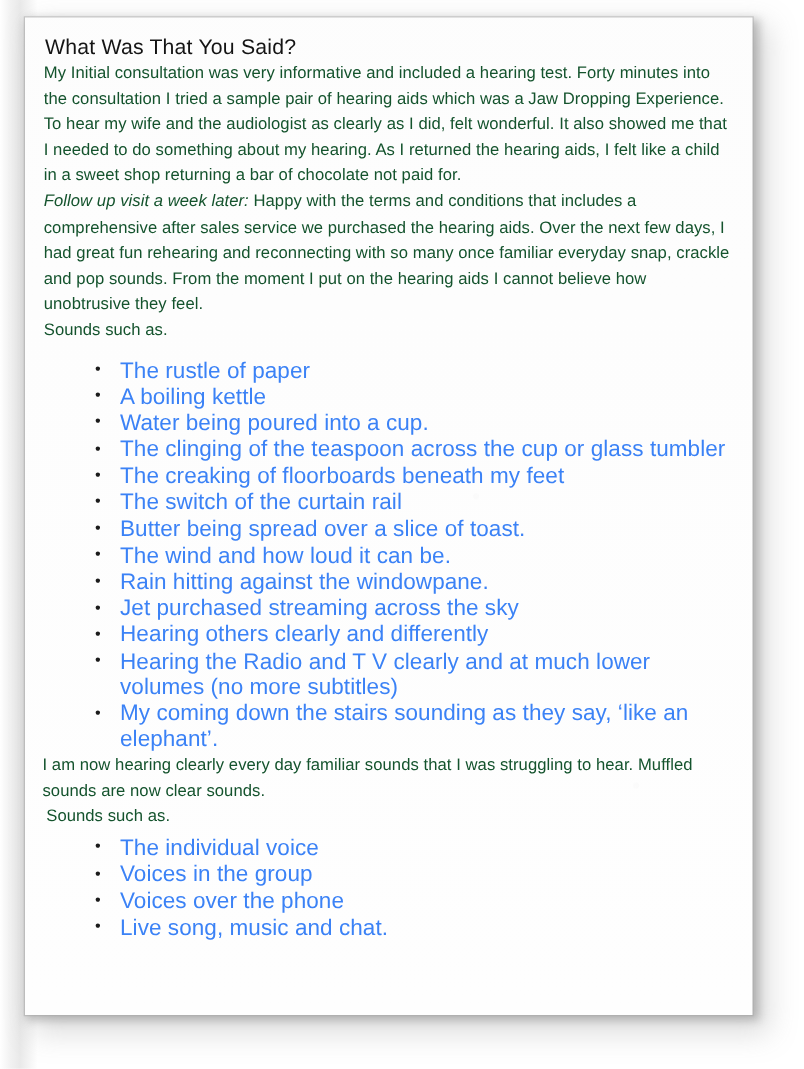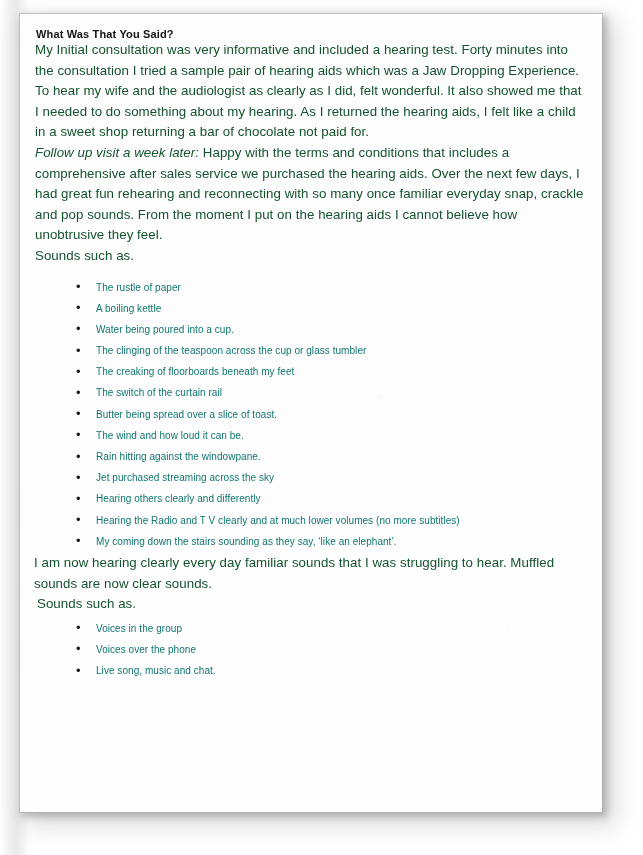--- a/index.html
+++ b/index.html
@@ -57,22 +57,22 @@
 
   .content {
     position: relative;
     z-index: 2;
     padding: 14px 18px 0 14px;
     color: #1b1b1b;
   }
 
   h1.doc-title,
   h2.doc-date {
-    font-size: 11px;
-    font-weight: bold;
+    font-size: 17px;
+    font-weight: normal;
     margin: 0;
     letter-spacing: 0.15px;
     color: #141414;
   }
   h1.doc-title { padding-left: 2px; }
   h2.doc-date {
     padding-left: 2px;
     margin-top: 24px;
   }
 
@@ -95,25 +95,25 @@
   ul.bullets {
     list-style: none;
     margin: 0;
     padding: 0;
   }
   ul.bullets.first-list { margin-top: 11px; }
   ul.bullets.second-list { margin-top: 4px; }
 
   ul.bullets li {
     position: relative;
-    font-size: 10px;
+    font-size: 18px;
     line-height: 20.6px;
     padding-left: 62px;
     margin-bottom: 0.6px;
-    color: #0f766e;
+    color: #3b82f6;
     letter-spacing: 0.05px;
   }
   ul.bullets li::before {
     content: "\2022";
     position: absolute;
     left: 42px;
     top: -0.5px;
     font-size: 13px;
     line-height: 20.6px;
     color: #1b1b1b;
@@ -153,19 +153,20 @@
       <li>Hearing others clearly and differently</li>
       <li>Hearing the Radio and T V clearly and at much lower volumes (no more subtitles)</li>
       <li>My coming down the stairs sounding as they say, ‘like an elephant’.</li>
     </ul>
 
     <p class="para para-closing">I am now hearing clearly every day familiar sounds that I was struggling to hear. Muffled sounds are now clear sounds.</p>
 
     <p class="para para-sounds-2">Sounds such as.</p>
 
     <ul class="bullets second-list">
+      <li>The individual voice</li>
       <li>Voices in the group</li>
       <li>Voices over the phone</li>
       <li>Live song, music and chat.</li>
     </ul>
 
   </div>
 </div>
 
 </body></html>

